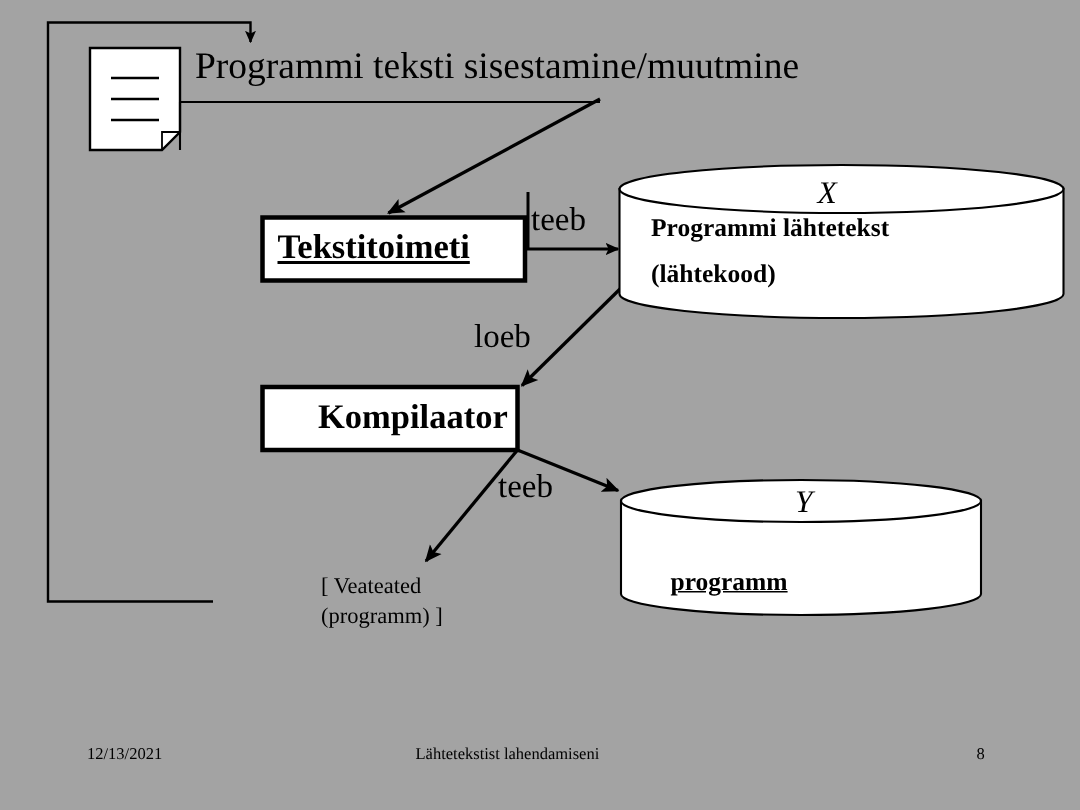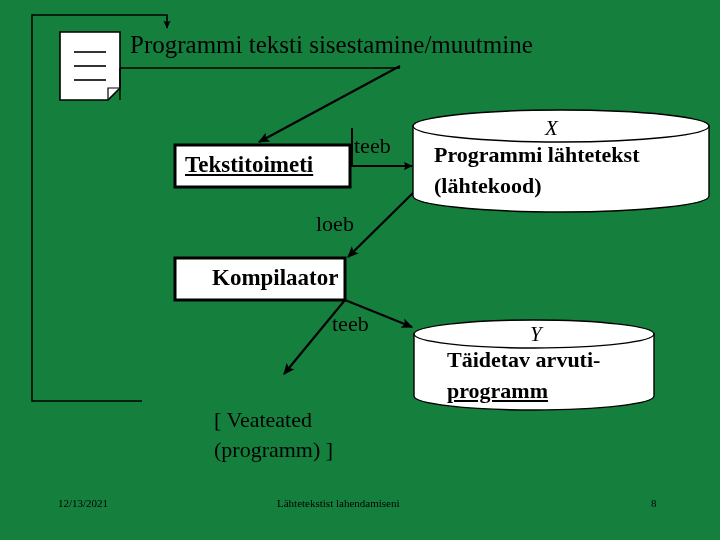--- a/index.html
+++ b/index.html
@@ -4,21 +4,21 @@
 <style>
   html, body {
     margin: 0;
     padding: 0;
     background: #ffffff;
   }
   #slide {
     position: relative;
     width: 720px;
     height: 540px;
-    background: #15803d;
+    background: #a3a3a3;
     overflow: hidden;
     font-family: "Liberation Serif", serif;
   }
   #vector-layer {
     position: absolute;
     left: 0; top: 0;
     width: 720px;
     height: 540px;
   }
   .lbl {
@@ -47,21 +47,21 @@
     text-decoration: underline;
   }
   #label-kompilaator {
     left: 185px;
     top: 266px;
     margin-left: 27px;
   }
   
   .store-label {
     font-family: "Liberation Serif", serif;
-    font-size: 22px;
+    font-size: 17px;
     font-weight: bold;
   }
   #store-x-line1 { left: 434px; top: 143px; }
   #store-x-line2 { left: 434px; top: 174px; }
   #store-y-line1 { left: 447px; top: 348px; }
   #store-y-line2 { left: 447px; top: 379px; text-decoration: underline; }
   
   .var-label {
     font-family: "Liberation Serif", serif;
     font-size: 21px;
@@ -77,24 +77,23 @@
     font-weight: normal;
   }
   #edge-teeb-1 { left: 354px; top: 134px; }
   #edge-loeb   { left: 316px; top: 212px; }
   #edge-teeb-2 { left: 332px; top: 312px; }
   
   #note-errors {
     left: 214px;
     top: 381px;
     font-family: "Liberation Serif", serif;
-    font-size: 22px;
+    font-size: 15px;
     font-weight: normal;
     line-height: 1.35;
-    margin-top: 24px;
   }
   #note-errors div { white-space: nowrap; }
   
   .footer-text {
     position: absolute;
     color: #000000;
     font-family: "Liberation Serif", serif;
     font-size: 11px;
     white-space: nowrap;
   }
@@ -177,21 +176,20 @@
   <div class="lbl box-label" id="label-kompilaator">Kompilaator</div>
 
   <div class="lbl var-label" id="var-x">X</div>
 
   <div class="lbl store-label" id="store-x-line1">Programmi lähtetekst</div>
 
   <div class="lbl store-label" id="store-x-line2">(lähtekood)</div>
 
   <div class="lbl var-label" id="var-y">Y</div>
 
-  <div class="lbl store-label" id="store-y-line1">Täidetav arvuti-</div>
 
   <div class="lbl store-label" id="store-y-line2">programm</div>
 
   <div class="lbl edge-label" id="edge-teeb-1">teeb</div>
 
   <div class="lbl edge-label" id="edge-loeb">loeb</div>
 
   <div class="lbl edge-label" id="edge-teeb-2">teeb</div>
 
   <div class="lbl" id="note-errors">

